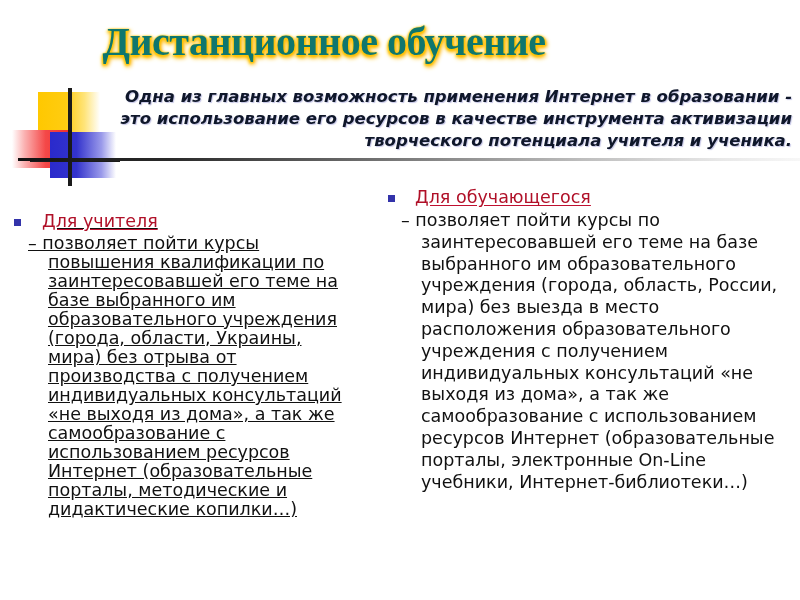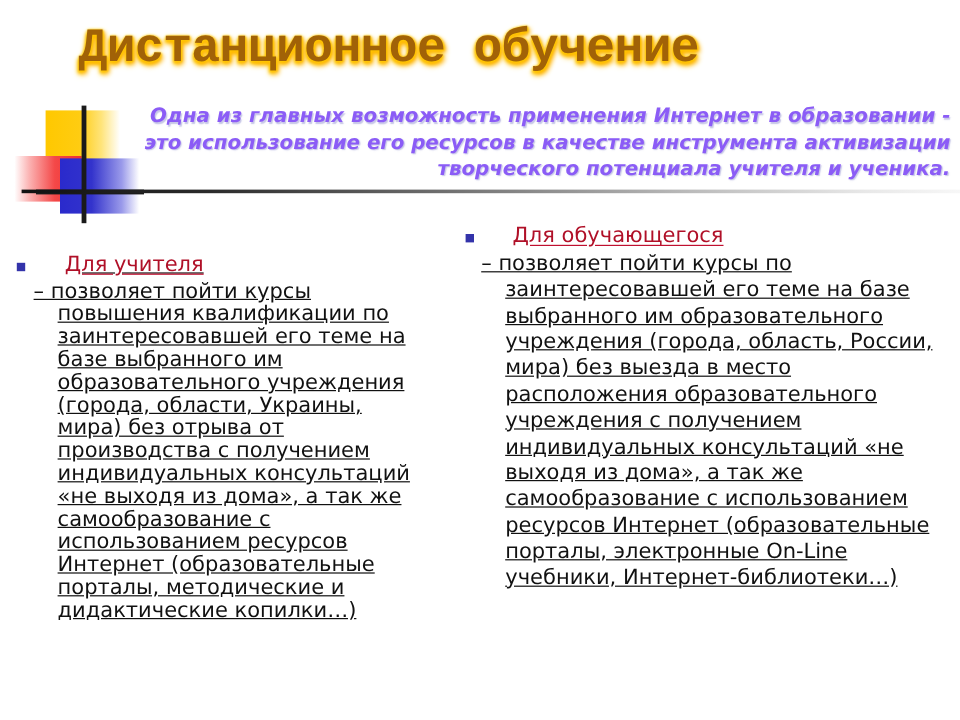--- a/index.html
+++ b/index.html
@@ -21,24 +21,24 @@
     background: #ffffff;
   }
 
   
   .title {
     position: absolute;
     left: 0;
     top: 22px;
     width: 648px;
     text-align: center;
-    font-family: Liberation Mono, monospace;
+    font-family: Liberation Serif, serif;
     font-size: 40px;
     font-weight: bold;
-    color: #a16207;
+    color: #0f766e;
     letter-spacing: -0.5px;
     line-height: 1.0;
     text-shadow:
       0 0 2px #FFD000,
       1px 1px 2px #FFC000,
       2px 2px 4px #FFB000,
       -1px 2px 3px #FFC800,
       0 3px 5px #FFD040;
     white-space: nowrap;
   }
@@ -106,21 +106,21 @@
   .subtitle {
     position: absolute;
     left: 116px;
     top: 86px;
     width: 676px;
     text-align: right;
     font-family: "DejaVu Sans", sans-serif;
     font-size: 16.5px;
     font-style: italic;
     font-weight: bold;
-    color: #8b5cf6;
+    color: #0f172a;
     line-height: 22px;
     text-shadow: 1px 1px 1px rgba(150,150,210,0.55);
   }
 
   
   .col {
     position: absolute;
     font-family: "DejaVu Sans", sans-serif;
     color: #111111;
   }
@@ -132,21 +132,21 @@
   }
   .col-right {
     left: 388px;
     top: 186px;
     width: 410px;
   }
 
   .head-row {
     display: flex;
     align-items: flex-start;
-    gap: 12px;
+    gap: 0;
   }
   .bullet {
     display: inline-block;
     width: 7px;
     height: 7px;
     background: #3333AA;
     margin-top: 9px;
     margin-right: 0;
     flex: 0 0 auto;
   }
@@ -165,21 +165,20 @@
     font-size: 17.5px;
     line-height: 19px;
     color: #111111;
     margin-top: 2px;
     text-indent: -20px;
     padding-left: 34px;
   }
   .col-right .body-text {
     padding-left: 33px;
     line-height: 21.8px;
-    text-decoration: underline;
   }
   .col-right .head-text {
     margin-left: 20px;
   }
 </style>
 </head>
 <body>
 
 <div class="slide">
 

